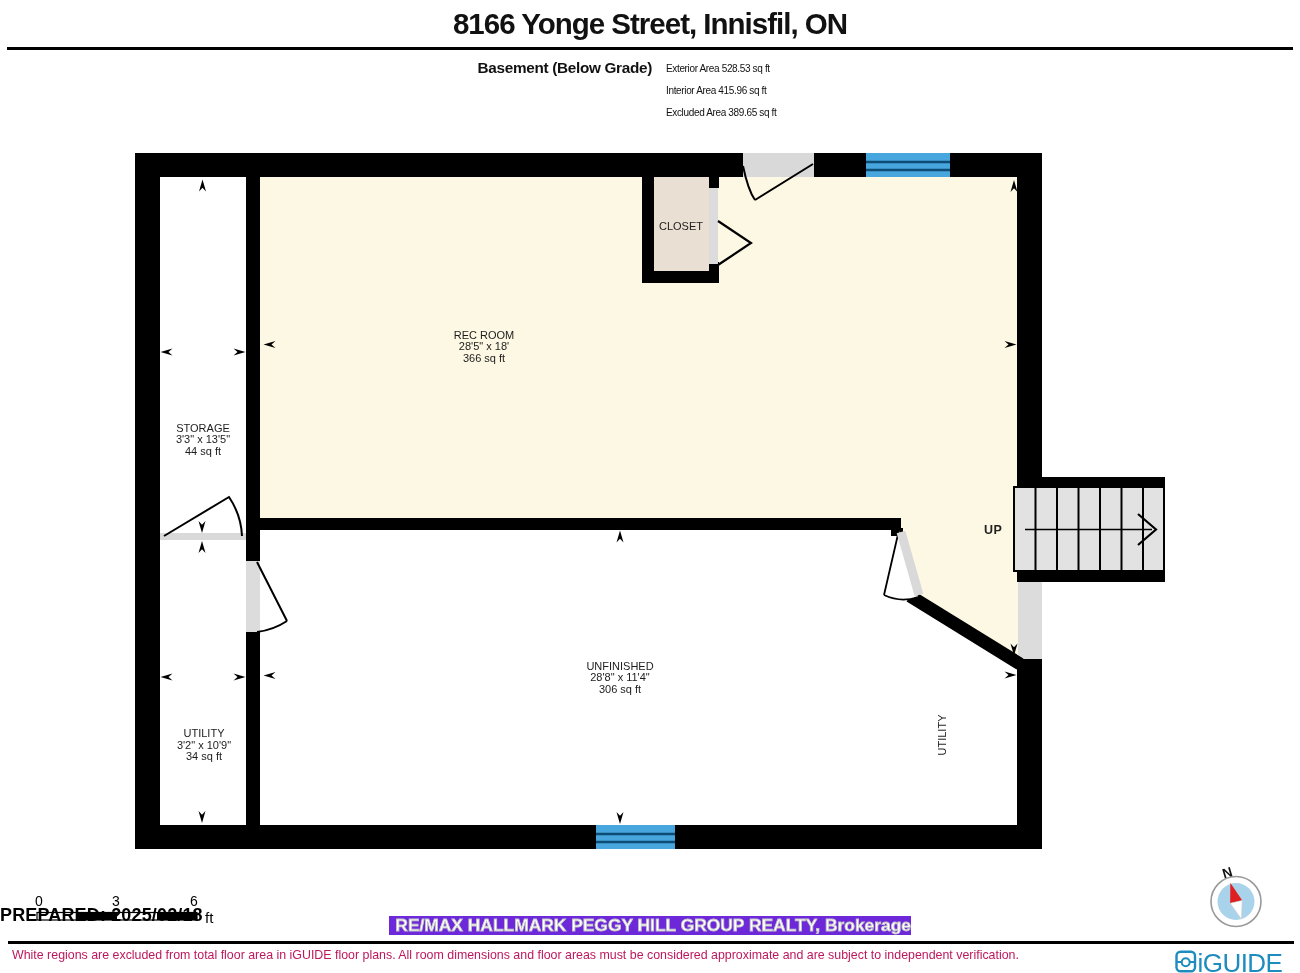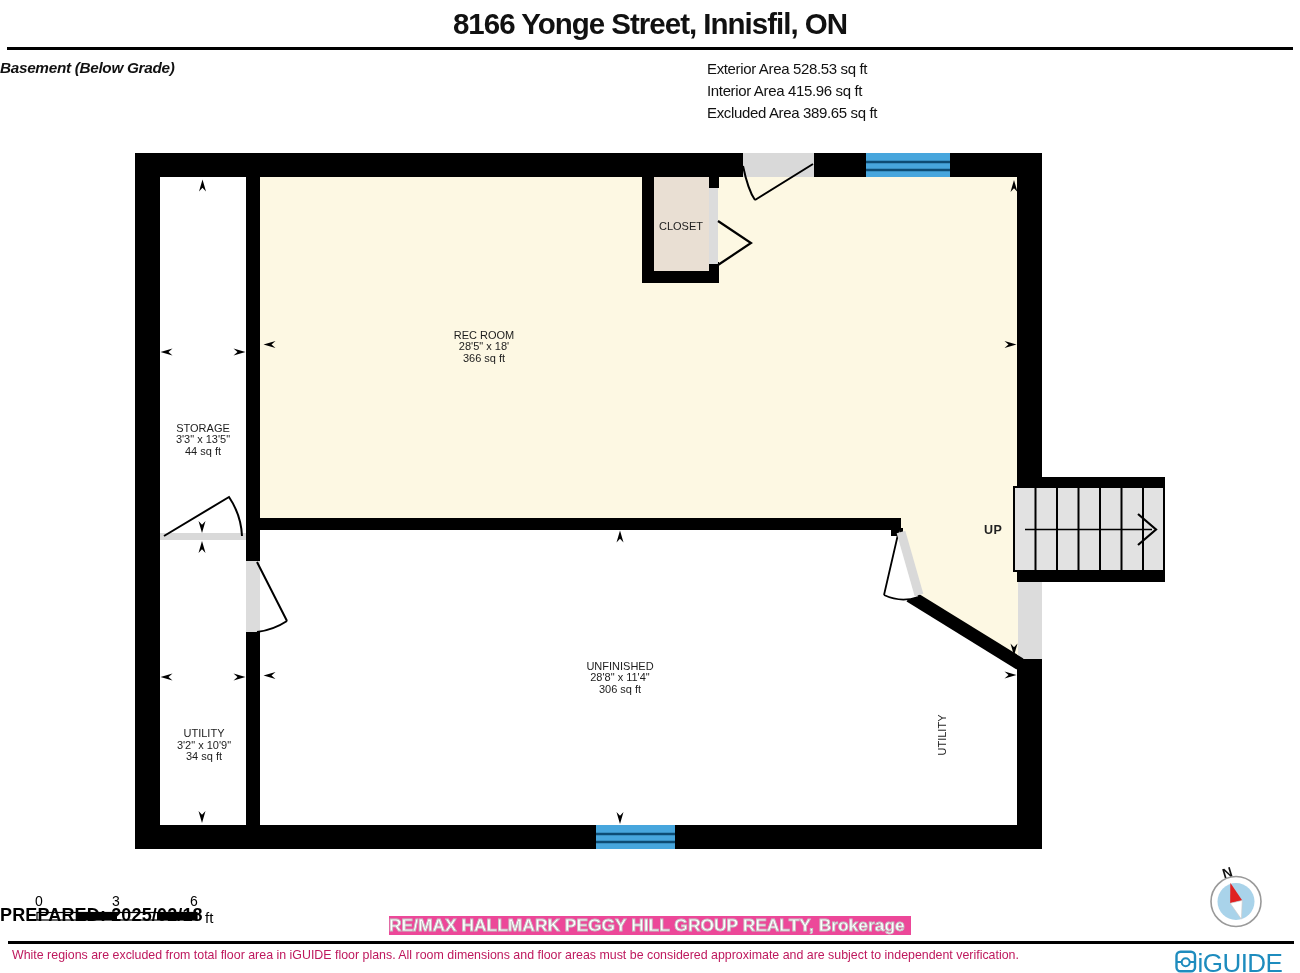--- a/index.html
+++ b/index.html
@@ -7,23 +7,23 @@
        font-family:"Liberation Sans",sans-serif;overflow:hidden;}
   .abs{position:absolute;}
 </style>
 </head>
 <body>
 
 <div class="abs" style="left:0;top:6.5px;width:1300px;text-align:center;font-size:29.5px;font-weight:bold;color:#111;letter-spacing:-1px;">8166 Yonge Street, Innisfil, ON</div>
 
 <div class="abs" style="left:7px;top:47.2px;width:1286px;height:3.1px;background:#000;"></div>
 
-<div class="abs" style="left:0;top:59px;width:652px;text-align:left;font-size:15.3px;font-weight:bold;color:#111;letter-spacing:-0.3px;font-style:italic;">Basement (Below Grade)</div>
+<div class="abs" style="left:0;top:59px;width:652px;text-align:right;font-size:15.3px;font-weight:bold;color:#111;letter-spacing:-0.3px;">Basement (Below Grade)</div>
 
-<div class="abs" style="left:666px;top:57.5px;font-size:15px;color:#111;line-height:22px;letter-spacing:-0.35px;margin-left:41px;">Exterior Area 528.53 sq ft<br>Interior Area 415.96 sq ft<br>Excluded Area 389.65 sq ft</div>
+<div class="abs" style="left:666px;top:57.5px;font-size:10px;color:#111;line-height:22px;letter-spacing:-0.35px;">Exterior Area 528.53 sq ft<br>Interior Area 415.96 sq ft<br>Excluded Area 389.65 sq ft</div>
 
 <svg class="abs" style="left:0;top:0;" width="1300" height="973" viewBox="0 0 1300 973">
 
   <polygon points="260,177 1017,177 1017,490 1014,490 1014,571 1018,571 1018,661 913,596 901,530 901,518 260,518" fill="#FDF8E3"></polygon>
 
   <rect x="654" y="177" width="55" height="94" fill="#E9DFD3"></rect>
 
   <rect x="135" y="153" width="907" height="24" fill="#000"></rect>
 
   <rect x="135" y="153" width="25" height="696" fill="#000"></rect>
@@ -165,21 +165,21 @@
     <circle cx="1236" cy="901.5" r="25" fill="#fff" stroke="#999" stroke-width="1.6"></circle>
     <circle cx="1236" cy="901.5" r="18.5" fill="#A9D3EA"></circle>
     <g transform="rotate(-17 1236 901.5)">
       <path d="M1236,882 L1242.3,902.3 L1229.9,901.5 Z" fill="#E02020"></path>
       <path d="M1242.3,902.3 L1229.9,901.5 L1236,920 Z" fill="#fff" stroke="#ccc" stroke-width="0.6"></path>
       <text x="1236" y="876" font-size="13.5" font-weight="bold" fill="#111" text-anchor="middle">N</text>
     </g>
   </g>
 </svg>
 
-<div class="abs" style="left:389px;top:915.5px;width:522px;height:19px;background:#ec4899;text-align:left;font-size:17.4px;font-weight:bold;color:#fff;line-height:19.5px;-webkit-text-stroke:0.8px #c3c3c3;letter-spacing:0px;white-space:nowrap;">RE/MAX HALLMARK PEGGY HILL GROUP REALTY, Brokerage</div>
+<div class="abs" style="left:389px;top:915.5px;width:522px;height:19px;background:#6d28d9;text-align:right;font-size:17.4px;font-weight:bold;color:#fff;line-height:19.5px;-webkit-text-stroke:0.8px #c3c3c3;letter-spacing:0px;white-space:nowrap;">RE/MAX HALLMARK PEGGY HILL GROUP REALTY, Brokerage</div>
 
 <div class="abs" style="left:0;top:904.5px;width:1192px;text-align:left;font-size:18px;font-weight:bold;letter-spacing:0.15px;color:#000;">PREPARED: 2025/02/18</div>
 
 <div class="abs" style="left:7.5px;top:940.5px;width:1286px;height:3.2px;background:#000;"></div>
 
 <div class="abs" style="left:12px;top:948px;font-size:12.4px;color:#be185d;">White regions are excluded from total floor area in iGUIDE floor plans. All room dimensions and floor areas must be considered approximate and are subject to independent verification.</div>
 
 <svg class="abs" style="left:1170px;top:945px;" width="125" height="28" viewBox="0 0 125 28">
   <g stroke="#1E8CBE" fill="none" stroke-width="2.4">
     <rect x="6.5" y="6.7" width="18.5" height="19.5" rx="4"></rect>

